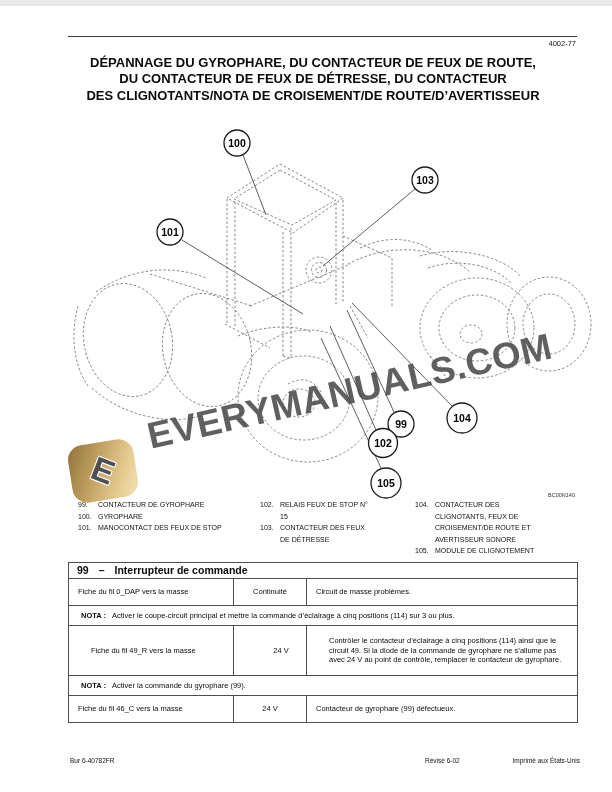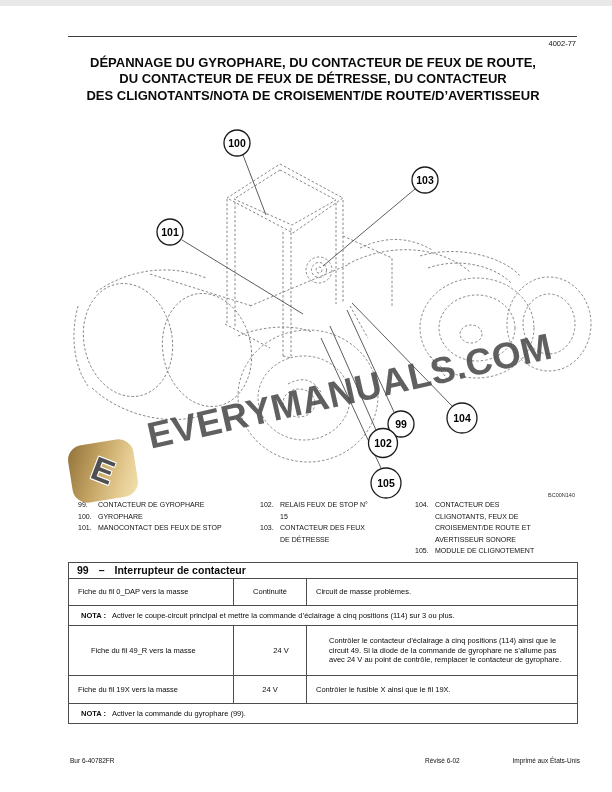--- a/index.html
+++ b/index.html
@@ -231,48 +231,48 @@
 
   <table class="check-table">
     <colgroup>
         <col class="c1">
         <col class="c2">
         <col class="c3">
       </colgroup>
     <tbody>
       <tr class="t-title">
         <td colspan="3">
-          <span class="tnum">99</span><span class="tdash">–</span><span>Interrupteur de contacteur</span>
+          <span class="tnum">99</span><span class="tdash">–</span><span>Interrupteur de commande</span>
         </td>
       </tr>
       <tr class="r1">
         <td class="cell-check">Fiche du fil 0_DAP vers la masse</td>
         <td class="cell-read">Continuité</td>
         <td class="cell-cause">Circuit de masse problèmes.</td>
       </tr>
       <tr class="nota">
         <td colspan="3">
           <span class="nota-label">NOTA :</span><span>Activer le coupe-circuit principal et mettre la commande d’éclairage à cinq positions (114) sur 3 ou plus.</span>
         </td>
       </tr>
       <tr class="r2">
         <td class="cell-check">Fiche du fil 49_R vers la masse</td>
         <td class="cell-read">24 V</td>
         <td class="cell-cause">Contrôler le contacteur d’éclairage à cinq positions (114) ainsi que le circuit 49. Si la diode de la commande de gyrophare ne s’allume pas avec 24 V au point de contrôle, remplacer le contacteur de gyrophare.</td>
       </tr>
-      <tr class="r3">
-        <td class="cell-check">Fiche du fil 19X vers la masse</td>
-        <td class="cell-read">24 V</td>
-        <td class="cell-cause">Contrôler le fusible X ainsi que le fil 19X.</td>
-      </tr>
       <tr class="nota">
         <td colspan="3">
           <span class="nota-label">NOTA :</span><span>Activer la commande du gyrophare (99).</span>
         </td>
       </tr>
+      <tr class="r4">
+        <td class="cell-check">Fiche du fil 46_C vers la masse</td>
+        <td class="cell-read">24 V</td>
+        <td class="cell-cause">Contacteur de gyrophare (99) défectueux.</td>
+      </tr>
     </tbody>
   </table>
 
   <div class="footer">
     <span class="f-left">Bur 6-40782FR</span>
     <span class="f-mid">Révisé 6-02</span>
     <span class="f-right">Imprimé aux États-Unis</span>
   </div>
 
 </div>

